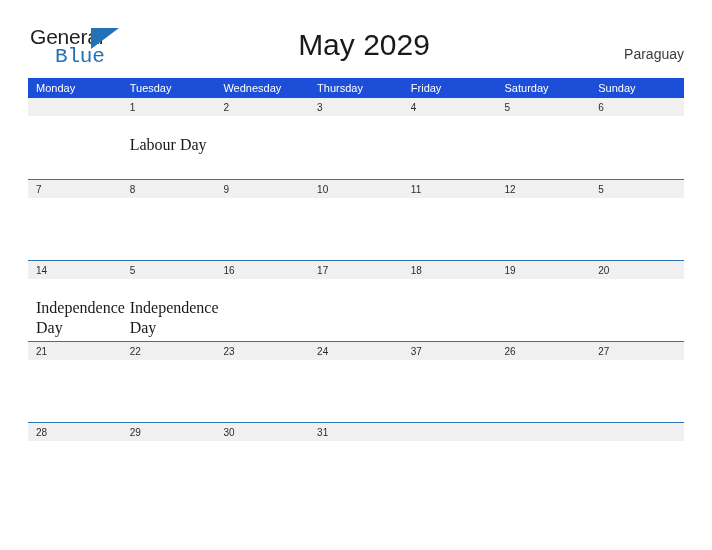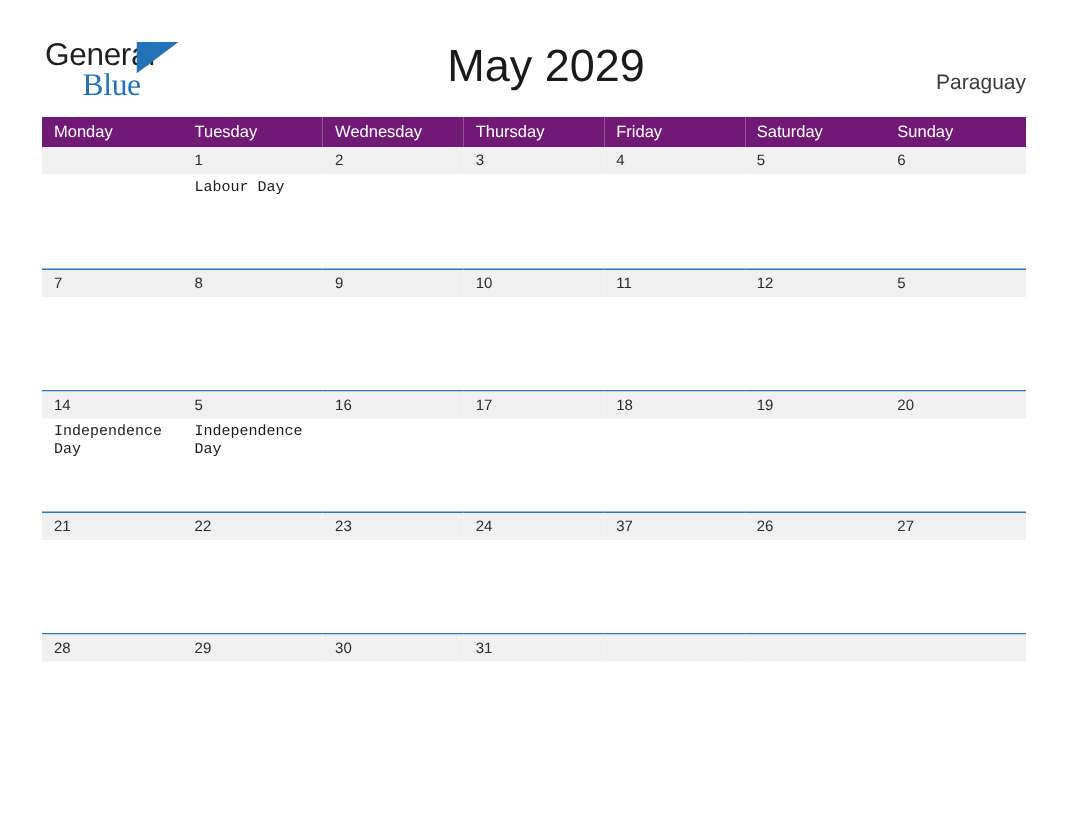--- a/index.html
+++ b/index.html
@@ -51,21 +51,21 @@
     width: 30px;
     height: 22px;
   }
   .logo-blue {
     position: absolute;
     left: 25px;
     top: 20px;
     font-size: 21px;
     color: #2272b8;
     letter-spacing: -0.2px;
-    font-family: Liberation Serif, serif;
+    font-family: Liberation Mono, monospace;
   }
   .title {
     position: absolute;
     left: 0;
     right: 0;
     top: 28px;
     text-align: center;
     font-size: 30px;
     color: #1a1a1a;
     font-family: "Liberation Sans", sans-serif;
@@ -85,21 +85,21 @@
   
   .calendar {
     position: absolute;
     left: 28px;
     top: 78px;
     width: 656px;
     border-collapse: collapse;
     table-layout: fixed;
   }
   .calendar th {
-    background: #701a75;
+    background: #1d4ed8;
     color: #ffffff;
     font-size: 11px;
     font-weight: normal;
     text-align: left;
     padding: 4px 0 4px 8px;
     height: 18px;
     box-sizing: border-box;
     font-family: "Liberation Sans", sans-serif;
     margin-left: 48px;
   }
@@ -126,25 +126,25 @@
     padding: 4px 0 4px 8px;
     height: 18px;
     box-sizing: border-box;
     font-family: "Liberation Sans", sans-serif;
   }
   .daynum.empty {
     color: transparent;
   }
   .event {
     display: block;
-    font-size: 10px;
+    font-size: 16px;
     color: #1a1a1a;
-    padding: 4px 4px 0 8px;
+    padding: 19px 4px 0 8px;
     line-height: 1.25;
-    font-family: Liberation Mono, monospace;
+    font-family: Liberation Serif, serif;
   }
 </style>
 </head>
 <body>
 
 <div class="page">
 
   <div class="top-bar">
 
     <div class="logo">

